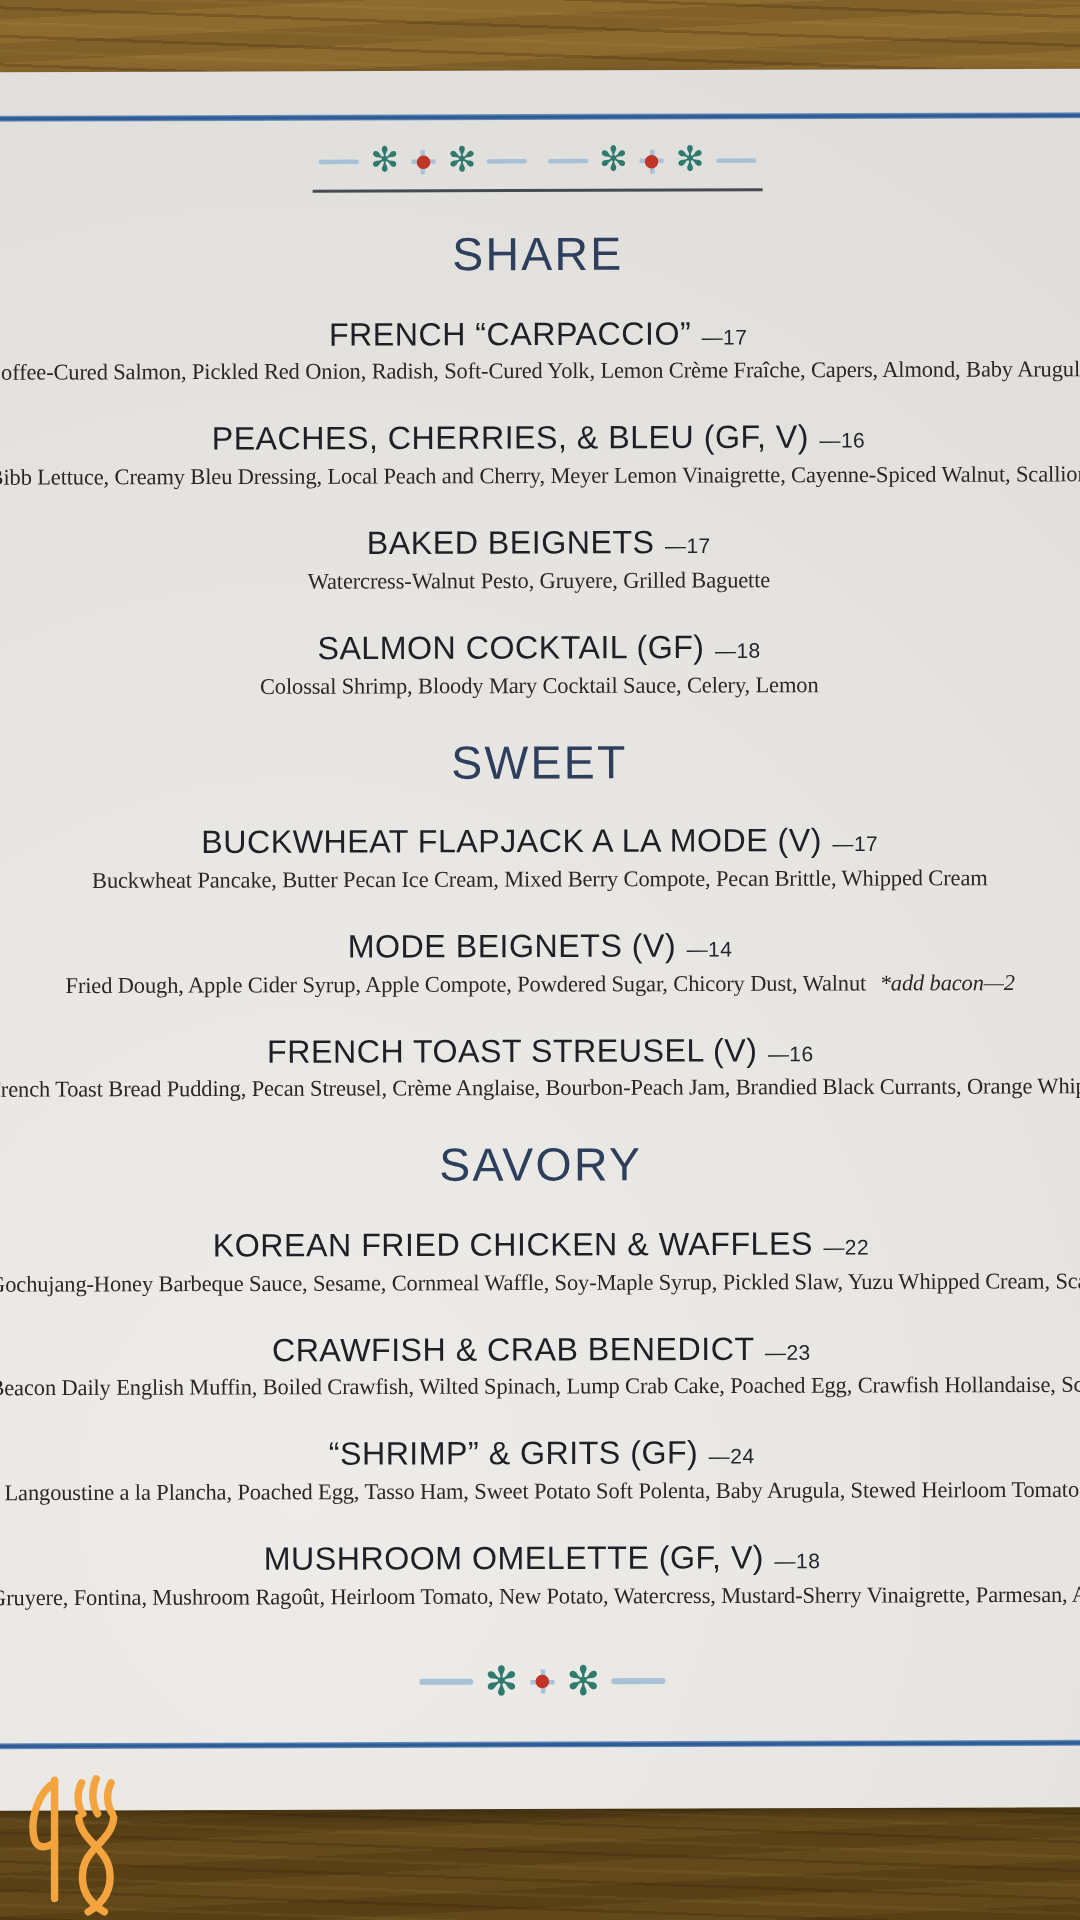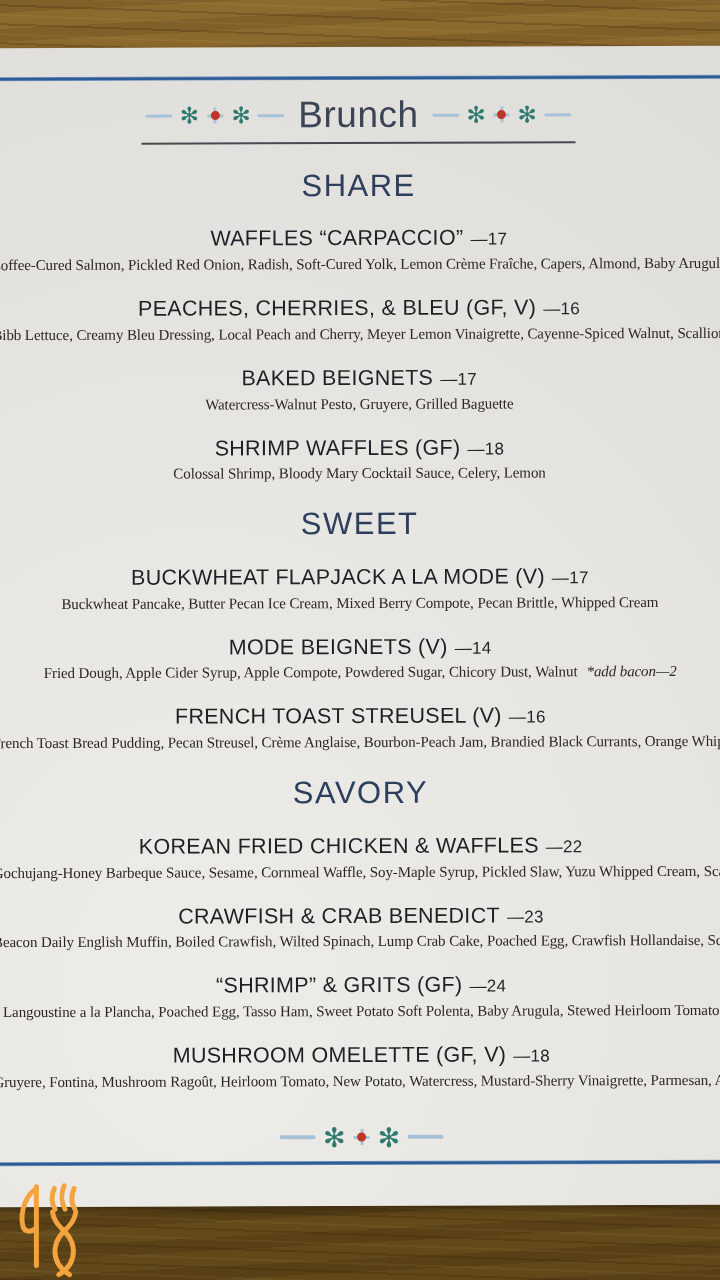--- a/index.html
+++ b/index.html
@@ -48,21 +48,21 @@
   .oc::after{content:"";position:absolute;left:50%;top:50%;transform:translate(-50%,-50%);
     width:9px;height:9px;border-radius:50%;background:#c03527;}
   .orn-footer{margin-top:34px;}
   .orn-footer .od{width:36px;height:4px;}
   .orn-footer .ol{font-size:27px;}
   
   .section-title{margin:24px 0 0 0;font-size:31px;font-weight:400;color:#2d3f5c;
     letter-spacing:1.5px;line-height:1.15;}
   .item{margin-top:23px;}
   .item-name{font-size:21.5px;color:#1f2026;letter-spacing:.3px;line-height:1.15;}
-  .price{font-size:17px;margin-left:7px;color:#24252b;}
+  .price{font-size:14px;margin-left:7px;color:#24252b;}
   .item-desc{margin-top:5px;font-family:"Liberation Serif",serif;font-size:15px;
     color:#2b2822;white-space:nowrap;letter-spacing:-.1px;}
   .note{font-style:italic;margin-left:9px;}
   
   .logo{position:absolute;left:10px;top:1176px;width:94px;height:104px;z-index:5;}
 </style>
 </head>
 <body>
 
 <div class="wood"></div>
@@ -71,46 +71,45 @@
   <div class="rule rule-top"></div>
 
   <div class="header">
     <span class="orn">
       <i class="od"></i>
       <i class="ol"></i>
       <i class="oc"></i>
       <i class="ol or"></i>
       <i class="od"></i>
     </span>
-    <h1 class="title">Brunch</h1>
     <span class="orn">
       <i class="od"></i>
       <i class="ol"></i>
       <i class="oc"></i>
       <i class="ol or"></i>
       <i class="od"></i>
     </span>
   </div>
 
   
   <h2 class="section-title">SHARE</h2>
   <div class="item">
-    <div class="item-name"><span>WAFFLES “CARPACCIO”</span><span class="price">—17</span></div>
+    <div class="item-name"><span>FRENCH “CARPACCIO”</span><span class="price">—17</span></div>
     <div class="item-desc">Coffee-Cured Salmon, Pickled Red Onion, Radish, Soft-Cured Yolk, Lemon Crème Fraîche, Capers, Almond, Baby Arugula, Crostini</div>
   </div>
   <div class="item">
     <div class="item-name"><span>PEACHES, CHERRIES, &amp; BLEU (GF, V)</span><span class="price">—16</span></div>
     <div class="item-desc">Bibb Lettuce, Creamy Bleu Dressing, Local Peach and Cherry, Meyer Lemon Vinaigrette, Cayenne-Spiced Walnut, Scallion</div>
   </div>
   <div class="item">
     <div class="item-name"><span>BAKED BEIGNETS</span><span class="price">—17</span></div>
     <div class="item-desc">Watercress-Walnut Pesto, Gruyere, Grilled Baguette</div>
   </div>
   <div class="item">
-    <div class="item-name"><span>SHRIMP WAFFLES (GF)</span><span class="price">—18</span></div>
+    <div class="item-name"><span>SALMON COCKTAIL (GF)</span><span class="price">—18</span></div>
     <div class="item-desc">Colossal Shrimp, Bloody Mary Cocktail Sauce, Celery, Lemon</div>
   </div>
 
   
   <h2 class="section-title">SWEET</h2>
   <div class="item">
     <div class="item-name"><span>BUCKWHEAT FLAPJACK A LA MODE (V)</span><span class="price">—17</span></div>
     <div class="item-desc"><span>Buckwheat Pancake, Butter Pecan Ice Cream, Mixed Berry Compote, Pecan Brittle, Whipped Cream</span></div>
   </div>
   <div class="item">

